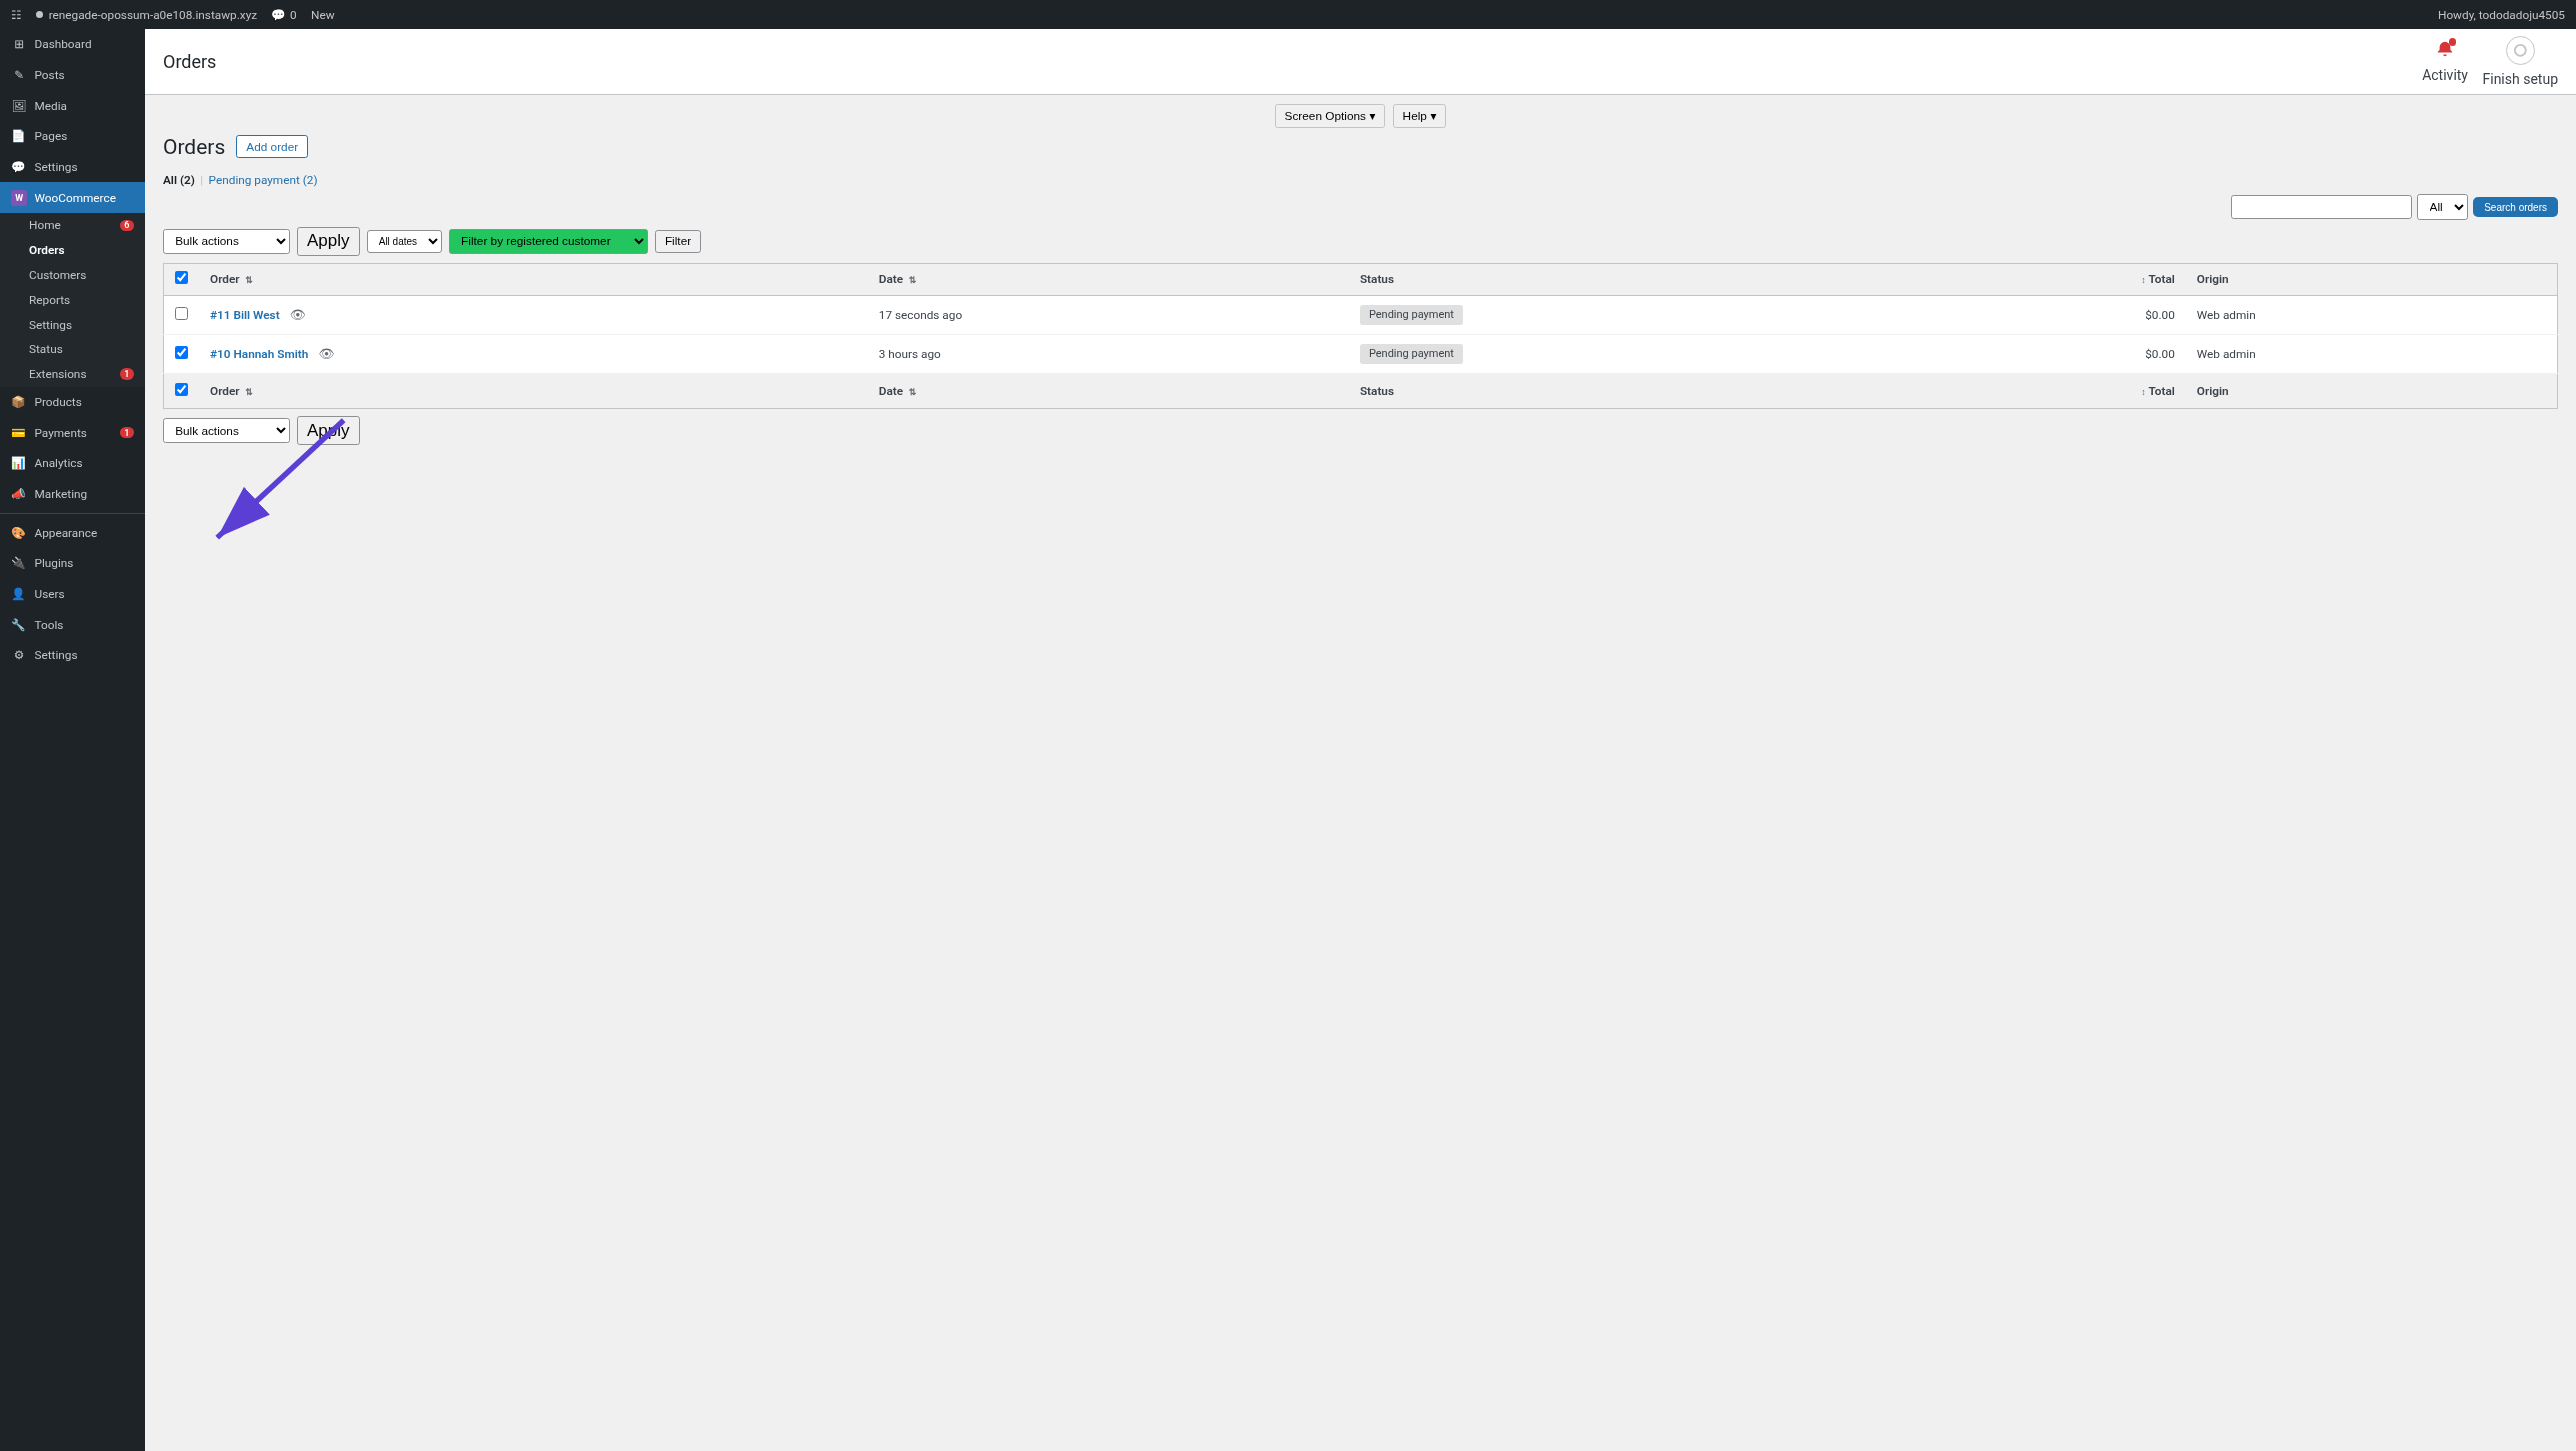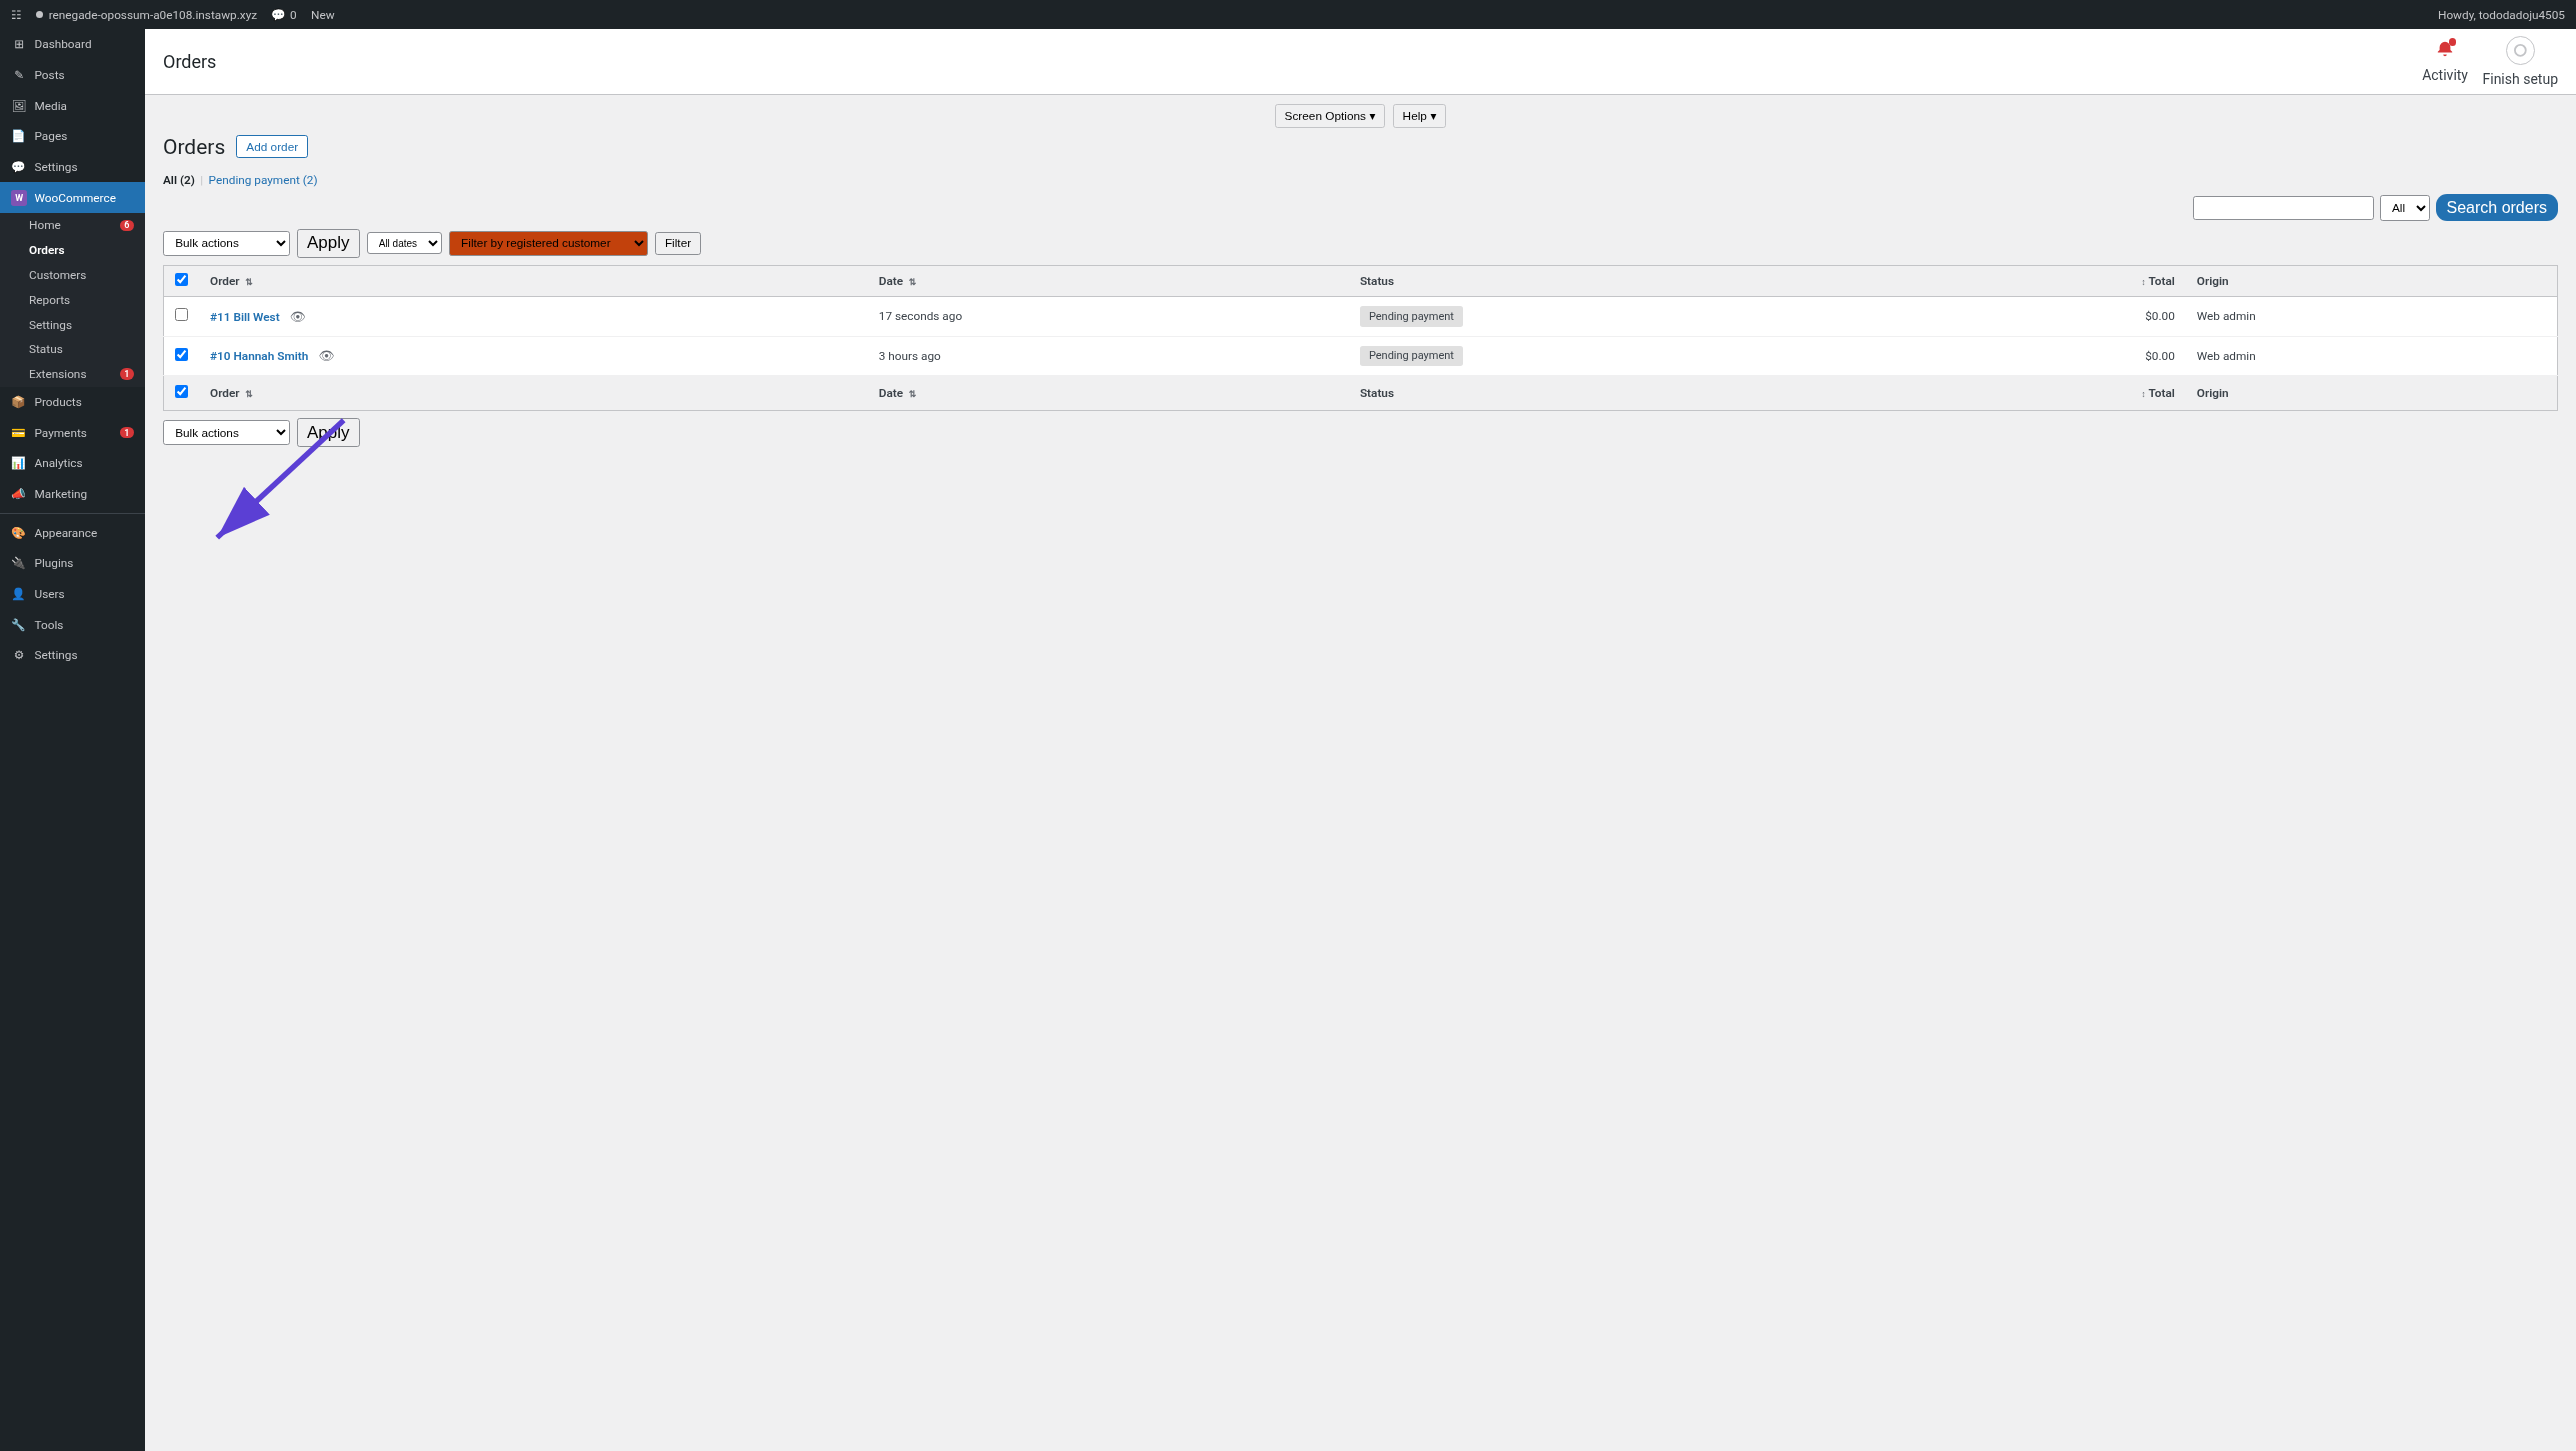--- a/index.html
+++ b/index.html
@@ -157,23 +157,23 @@
       padding: 3.6px 7.2px;
       border-radius: 2.7px;
       font-size: 11.8px;
       background: #fff;
     }
     .search-btn {
       background: #2271b1;
       color: #fff;
       border: none;
       padding: 4.5px 11px;
-      border-radius: 11px;
+      border-radius: 5px;
       cursor: pointer;
-      font-size: 16px;
+      font-size: 10px;
     }
 
     
     .bulk-row {
       display: flex;
       align-items: center;
       gap: 7px;
       margin-bottom: 7.2px;
     }
     .bulk-select {
@@ -197,21 +197,21 @@
       padding: 3.6px 7.2px;
       border-radius: 3px;
       font-size: 10px;
       background: #fff;
     }
     .customer-filter {
       border: 0.9px solid #8c8f94;
       padding: 3.6px 7.2px;
       border-radius: 2.7px;
       font-size: 11.8px;
-      background: #c2410c;
+      background: #22c55e;
       min-width: 199px;
     }
     .filter-btn {
       background: #f0f0f1;
       border: 0.9px solid #8c8f94;
       padding: 3.6px 9px;
       border-radius: 2.7px;
       cursor: pointer;
       font-size: 11.8px;
     }

